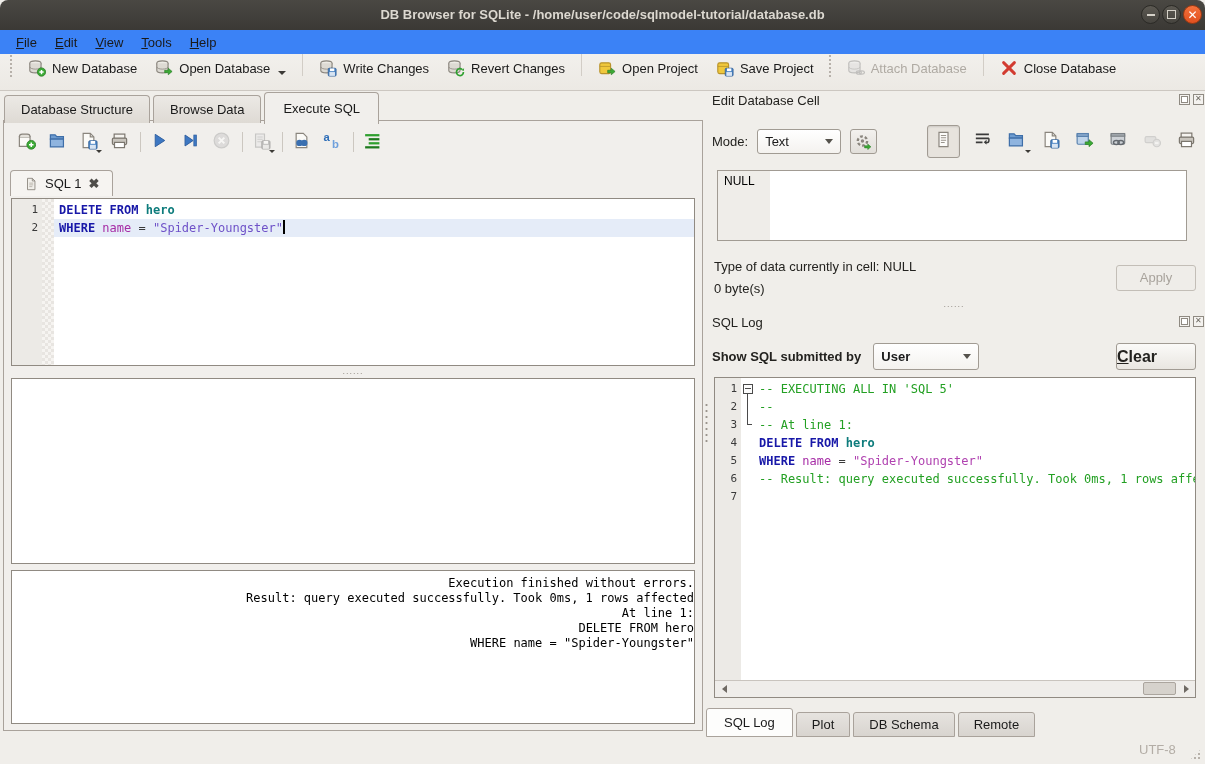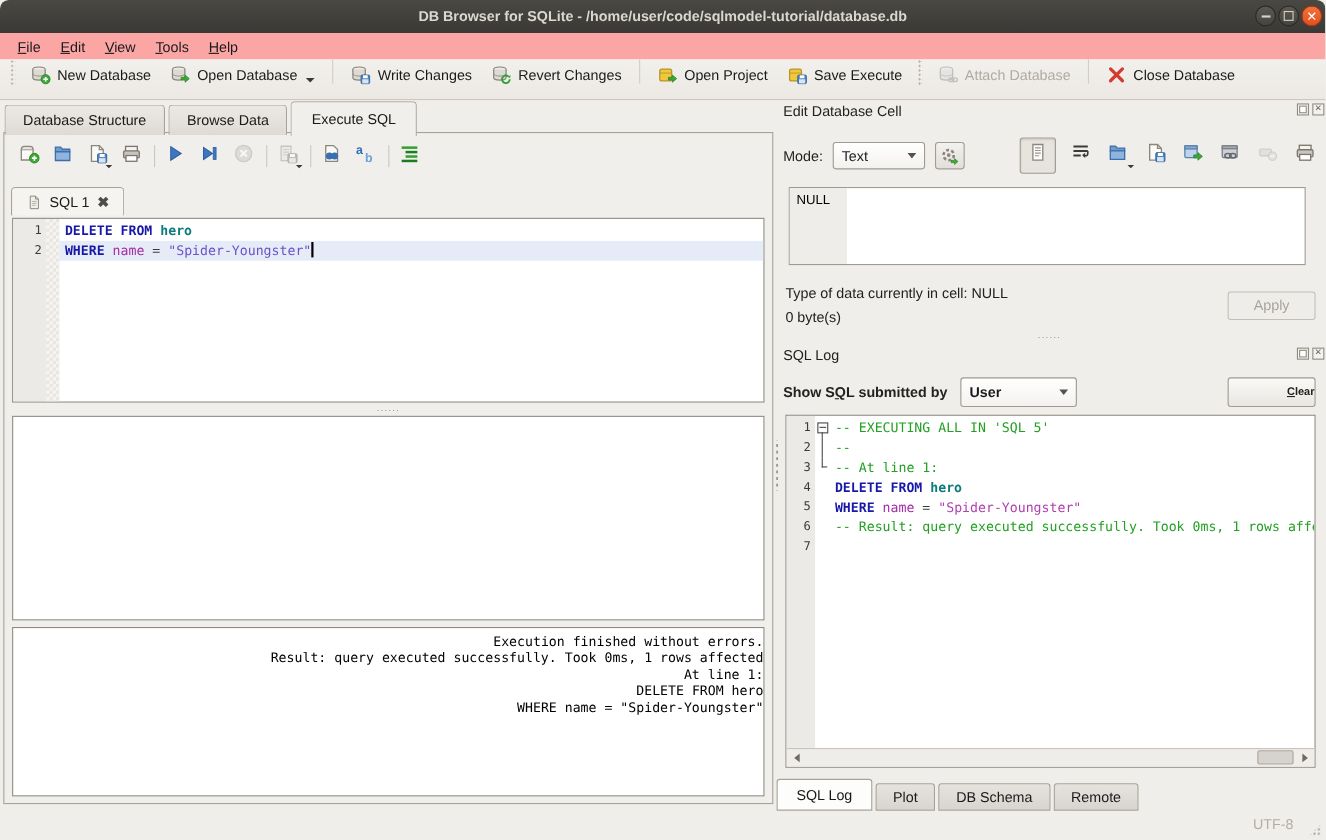--- a/index.html
+++ b/index.html
@@ -11,21 +11,21 @@
   .titlebar{position:absolute;top:0;left:0;right:0;height:30px;background:linear-gradient(#4A4843,#3B3935);border-bottom:1px solid #262522;border-radius:8px 8px 0 0;}
   .titlebar .title{position:absolute;left:0;right:0;top:0;height:30px;line-height:30px;text-align:center;color:#DCD8D0;font-size:13px;font-weight:bold;}
   .win-btns{position:absolute;right:3px;top:5px;display:flex;gap:2px;z-index:2;}
   .wbtn{width:19px;height:19px;border-radius:50%;background:linear-gradient(#5C5952,#46443F);border:1px solid #2B2A26;display:flex;align-items:center;justify-content:center;box-sizing:border-box;}
   .wbtn .bar{width:8px;height:2px;background:#D5D1C8;}
   .wbtn .sq{width:7px;height:7px;border:1.5px solid #D5D1C8;}
   .wbtn.close{background:linear-gradient(#F4713B,#E1501F);border-color:#9E3A12;}
   .wbtn.close .x{color:#FFF;font-size:12px;font-weight:bold;line-height:12px;font-family:"DejaVu Sans",sans-serif;}
 
   
-  .menubar{position:absolute;top:30px;left:0;right:0;height:24px;background:#fca5a5;display:flex;align-items:center;padding-left:7px;}
+  .menubar{position:absolute;top:30px;left:0;right:0;height:24px;background:#3b82f6;display:flex;align-items:center;padding-left:7px;}
   .menu-item{padding:3px 9px;font-size:13px;color:#1A1A1A;}
 
   
   .toolbar{position:absolute;top:54px;left:0;right:0;height:36px;background:linear-gradient(#F2F0EC,#ECE9E4);border-bottom:1px solid #CCC7C1;display:flex;align-items:flex-start;padding:0 4px;}
   .tb-btn{display:flex;align-items:center;gap:6px;padding:5px 9px;font-size:13px;color:#1A1A1A;position:relative;}
   .tb-btn.disabled{color:#AFAAA3;}
   .tb-btn.disabled svg{opacity:.45;filter:grayscale(1);}
   .tb-icon{width:18px;height:18px;display:inline-block;}
   .tb-icon svg{width:18px;height:18px;display:block;}
   .tb-caret{width:0;height:0;border-left:4px solid transparent;border-right:4px solid transparent;border-top:4px solid #3C3A36;margin-left:2px;margin-top:10px;}
@@ -104,21 +104,21 @@
   .cell-box{position:absolute;top:170px;left:717px;width:470px;height:71px;background:#FFF;border:1px solid #A19B93;box-sizing:border-box;}
   .cell-gutter{position:absolute;left:0;top:0;bottom:0;width:52px;background:#EFEDE9;}
   .cell-null{position:absolute;left:6px;top:3px;font-size:12px;color:#000000;}
 
   .cell-type{position:absolute;top:259px;left:714px;font-size:13px;color:#23221F;}
   .cell-size{position:absolute;top:281px;left:714px;font-size:13px;color:#23221F;}
   .apply-btn{position:absolute;top:265px;left:1116px;width:80px;height:26px;border:1px solid #C3BEB7;border-radius:3px;background:#EFEDE9;color:#A8A39C;font-size:13px;text-align:center;line-height:24px;box-sizing:border-box;}
 
   .log-controls{position:absolute;top:341px;left:712px;width:484px;height:30px;display:flex;align-items:center;font-weight:bold;}
   .user-combo{width:106px;height:27px;margin-left:12px;}
-  .clear-btn{margin-left:auto;width:80px;height:27px;border:1px solid #A19B93;border-radius:3px;background:linear-gradient(#FBFAF8,#E9E6E1);font-size:10px;color:#23221F;text-align:right;line-height:25px;box-sizing:border-box;}
+  .clear-btn{margin-left:auto;width:80px;height:27px;border:1px solid #A19B93;border-radius:3px;background:linear-gradient(#FBFAF8,#E9E6E1);font-size:16px;color:#23221F;text-align:left;line-height:25px;box-sizing:border-box;}
 
   .log-box{position:absolute;top:377px;left:714px;width:482px;height:321px;background:#FFF;border:1px solid #908A82;box-sizing:border-box;overflow:hidden;}
   .log-gutter-bg{position:absolute;left:0;top:0;bottom:16px;width:26px;background:#ECEAE6;}
   .log-lines{position:absolute;left:0;right:0;top:0;bottom:16px;padding-top:2px;overflow:hidden;}
   .log-line .num{width:22px;padding-right:4px;text-align:right;color:#3A3A3A;font-size:11px;flex:none;}
   .log-line .fold{width:16px;flex:none;position:relative;}
   .log-line .code{flex:1;padding-left:2px;white-space:pre;overflow:hidden;}
   .fm-box{position:absolute;left:2px;top:4px;width:8px;height:8px;border:1px solid #4A4A4A;background:#FCFCFC;box-sizing:content-box;}
   .fm-box::after{content:"";position:absolute;left:1px;right:1px;top:3px;height:1px;background:#4A4A4A;}
   .fm-line{position:absolute;left:6px;width:1px;background:#4A4A4A;}
@@ -233,21 +233,21 @@
       <div class="tb-btn">
         <span class="tb-icon">
           <svg viewBox="0 0 16 16">
             <rect x="1.6" y="3.4" width="9.6" height="9.6" rx="1.6" fill="#F0C83C" stroke="#B8922A"></rect>
             <path d="M1.6 6.6h9.6" stroke="#B8922A" stroke-width="0.7"></path>
             <rect x="8.2" y="8.2" width="7" height="7" rx="1" fill="#4B84C4" stroke="#2F5E96" stroke-width="0.7"></rect>
             <rect x="9.8" y="8.4" width="3.8" height="2.4" fill="#FFF"></rect>
             <rect x="9.2" y="11.6" width="5" height="3.4" fill="#D8E4F2"></rect>
           </svg>
         </span>
-        <span class="tb-label">Save Execute</span>
+        <span class="tb-label">Save Project</span>
       </div>
       <div class="tb-grip"></div>
       <div class="tb-btn disabled">
         <span class="tb-icon">
           <svg viewBox="0 0 16 16">
             <ellipse cx="6.6" cy="3.8" rx="5" ry="2.1" fill="#EDEBE5" stroke="#8A857D"></ellipse>
             <path d="M1.6 3.8v6.4c0 1.2 2.2 2.1 5 2.1s5-.9 5-2.1V3.8" fill="#DDDAD3" stroke="#8A857D"></path>
             <path d="M1.6 7c0 1.1 2.2 2 5 2s5-.9 5-2" fill="none" stroke="#8A857D" stroke-width="0.7"></path>
             <ellipse cx="10.5" cy="12" rx="2.2" ry="1.5" fill="none" stroke="#8F8A82" stroke-width="1.1"></ellipse>
             <ellipse cx="13.3" cy="12" rx="2.2" ry="1.5" fill="none" stroke="#8F8A82" stroke-width="1.1"></ellipse>

